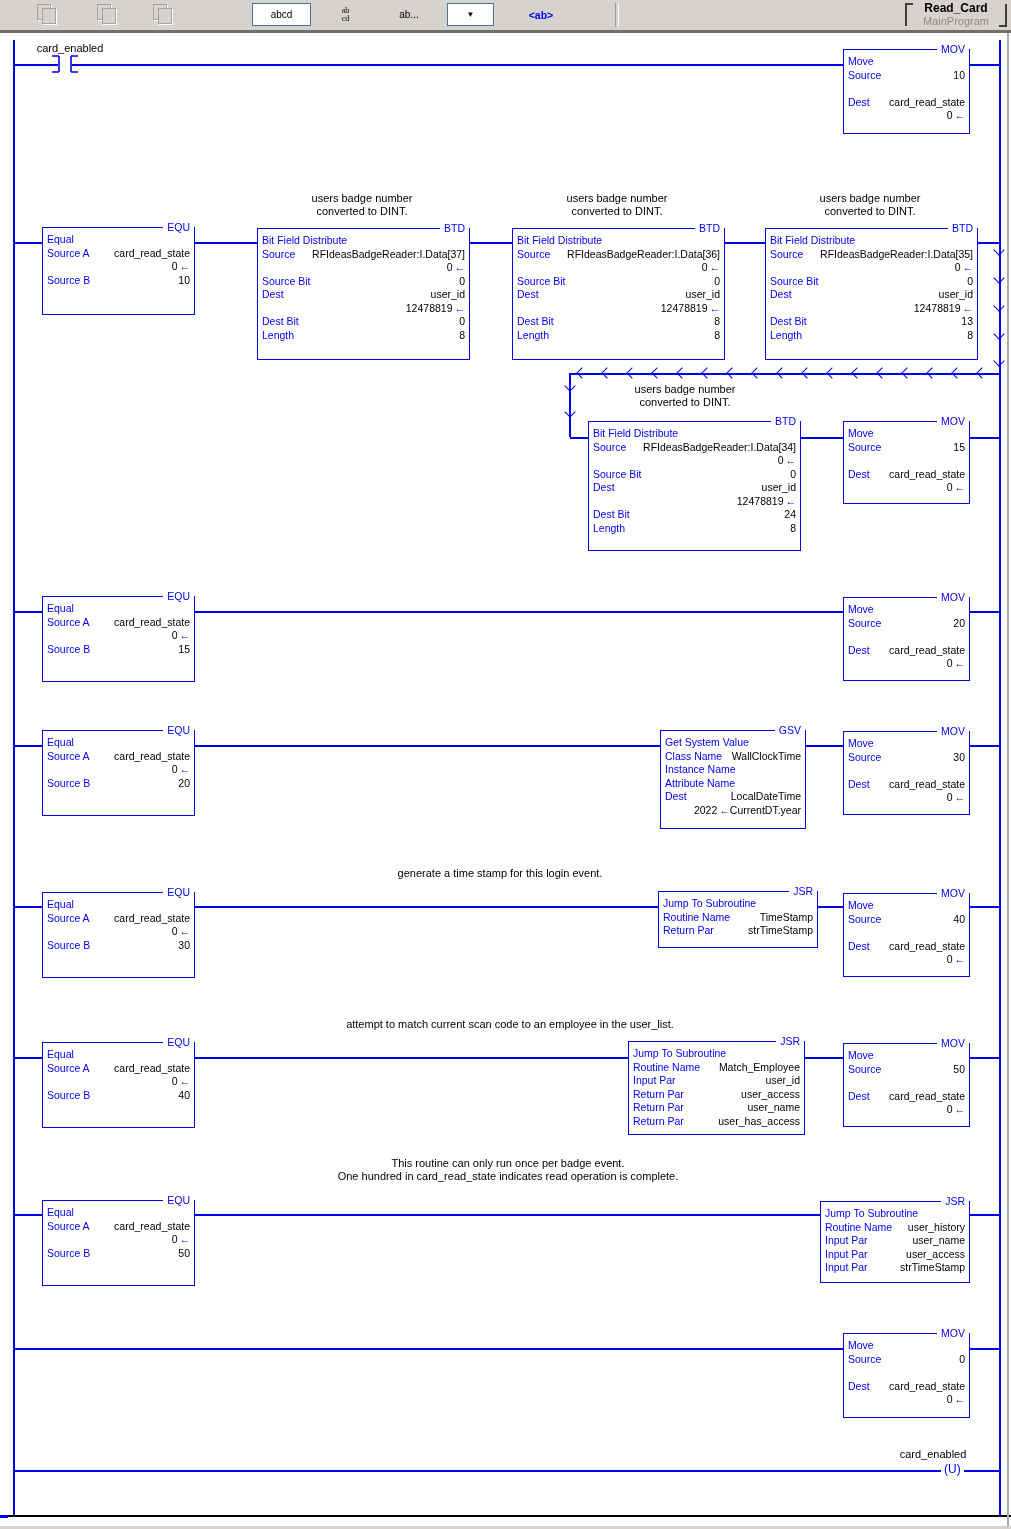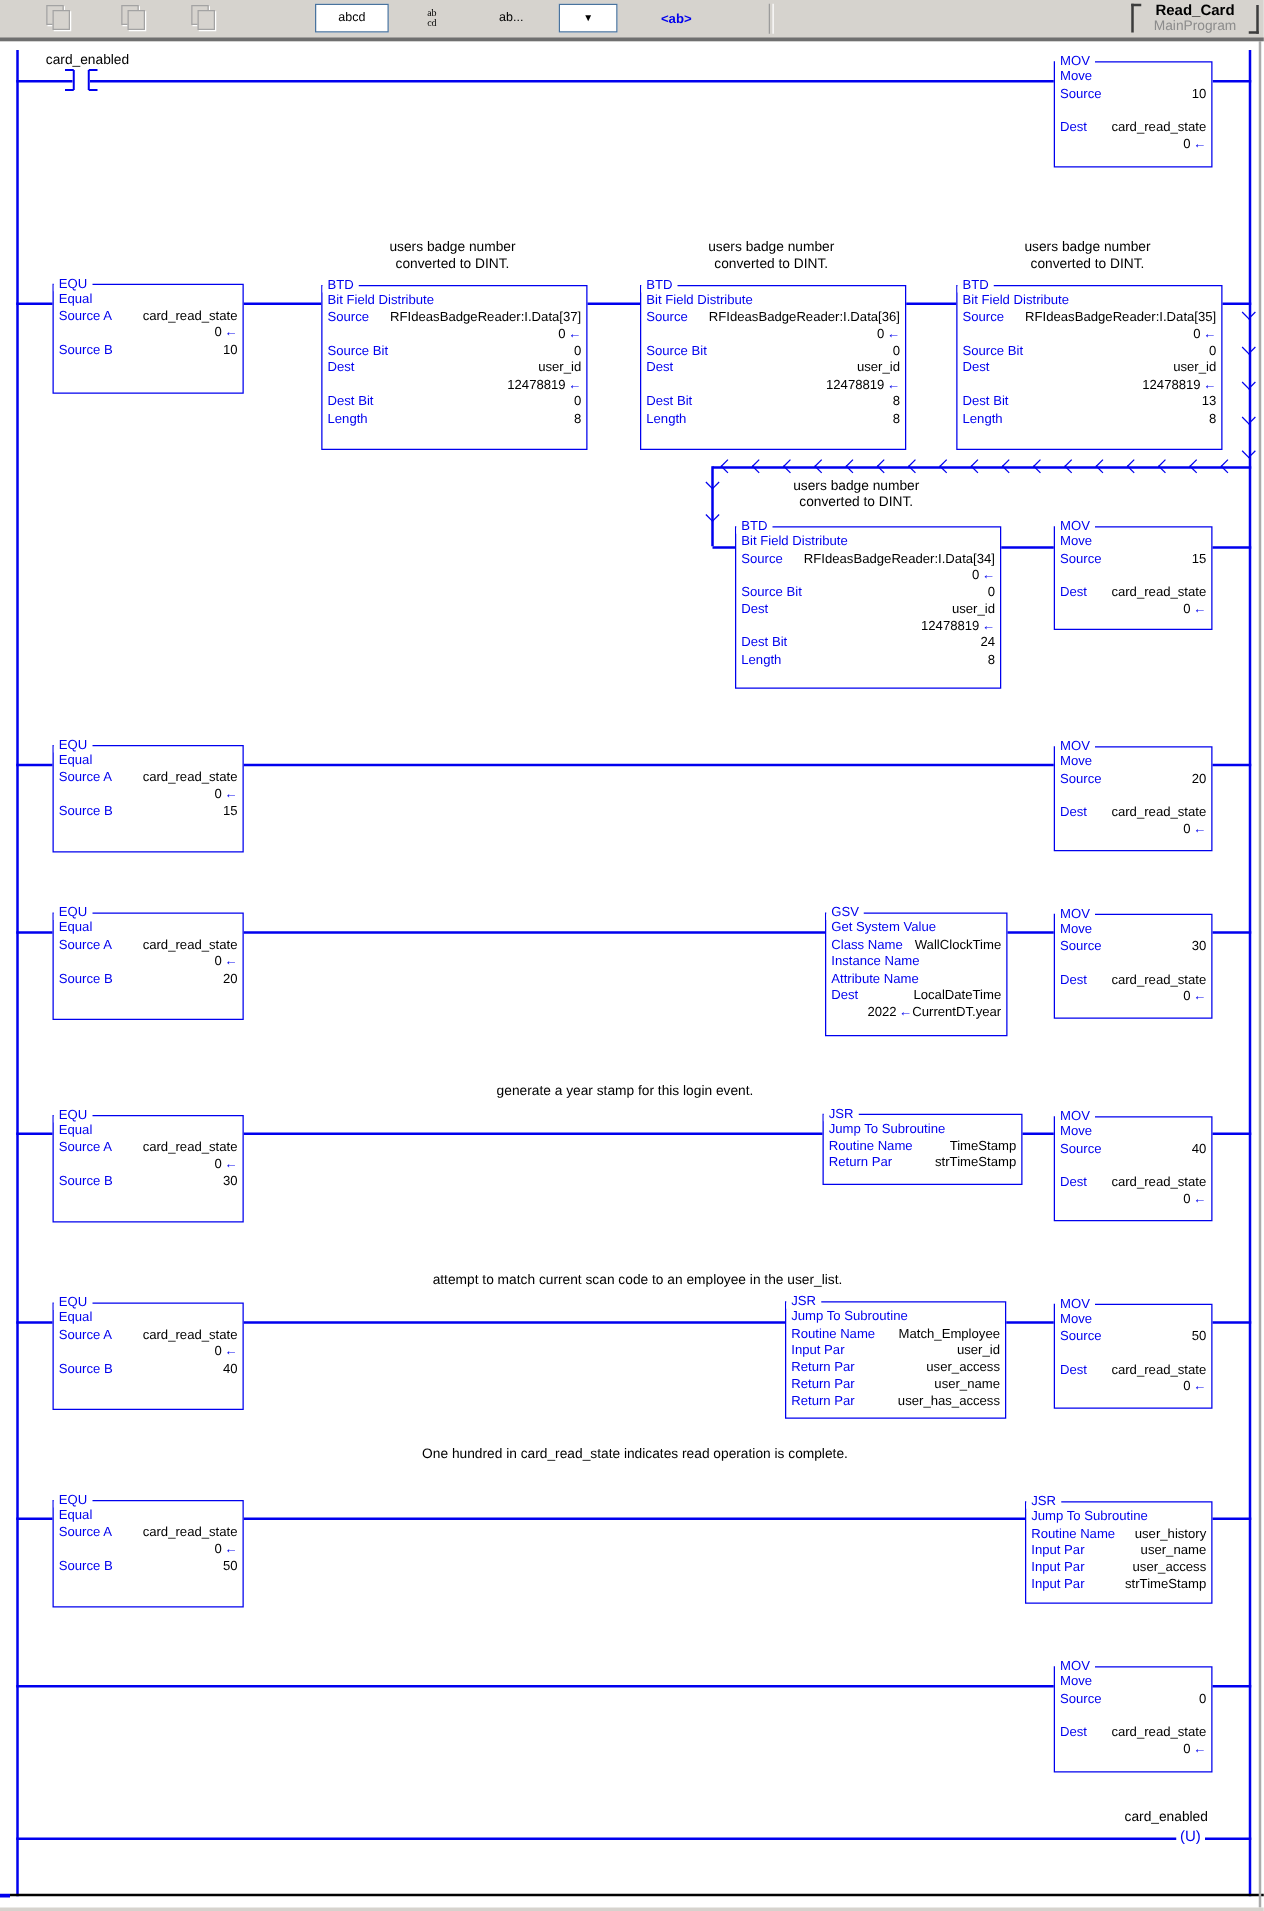--- a/index.html
+++ b/index.html
@@ -23,21 +23,21 @@
   #rt .l1{font-size:12px;font-weight:bold;color:#000000;line-height:13px;margin-top:1px;}
   #rt .l2{font-size:11px;color:#8c8c8c;line-height:12px;}
   #rt .rt-l{position:absolute;left:-1px;top:2px;width:6px;height:21px;border-left:2px solid #3c3c3c;border-top:2px solid #3c3c3c;}
   #rt .rt-r{position:absolute;right:-1px;bottom:2px;width:6px;height:21px;border-right:2px solid #3c3c3c;border-bottom:2px solid #3c3c3c;}
   
   #ladder{position:absolute;left:0;top:0;width:1011px;height:1529px;}
   .hw{position:absolute;height:2px;background:#0000ee;}
   .vw{position:absolute;width:2px;background:#0000ee;}
   .box{position:absolute;border:1.5px solid #0000ee;background:#ffffff;box-sizing:border-box;
        padding-top:5px;font-size:10.5px;}
-  .hdr{position:absolute;top:-7px;left:0;right:0;text-align:left;line-height:12px;pointer-events:none;}
+  .hdr{position:absolute;top:-7px;left:0;right:0;text-align:right;line-height:12px;pointer-events:none;}
   .hdr span{background:#ffffff;padding:0 4px;color:#0000ee;font-size:10.5px;}
   .row{height:13.5px;line-height:13.5px;padding:0 4px;white-space:nowrap;overflow:visible;}
   .row .lbl{color:#0000ee;float:left;}
   .row .vwrap{float:right;}
   .row .val{color:#000;}
   .row .arr{color:#0000ee;margin-left:2px;font-weight:bold;}
   .comment{position:absolute;text-align:center;color:#000;font-size:11px;line-height:13px;}
   .taglabel{position:absolute;color:#000;font-size:11px;text-align:center;}
   .chv{position:absolute;width:7px;height:7px;border-left:1.5px solid #0000ee;border-bottom:1.5px solid #0000ee;}
   .chv.down{transform:rotate(-45deg);}
@@ -148,26 +148,27 @@
     </div>
     <div class="comment" style="left: 770px; top: 192px; width: 200px;">
       <div>users badge number</div>
       <div>converted to DINT.</div>
     </div>
     <div class="comment" style="left: 585px; top: 383px; width: 200px;">
       <div>users badge number</div>
       <div>converted to DINT.</div>
     </div>
     <div class="comment" style="left: 250px; top: 867px; width: 500px;">
-      <div>generate a year stamp for this login event.</div>
+      <div>generate a time stamp for this login event.</div>
     </div>
     <div class="comment" style="left: 210px; top: 1018px; width: 600px;">
       <div>attempt to match current scan code to an employee in the user_list.</div>
     </div>
     <div class="comment" style="left: 208px; top: 1157px; width: 600px;">
+      <div>This routine can only run once per badge event.</div>
       <div>One hundred in card_read_state indicates read operation is complete.</div>
     </div>
     <div class="box" style="left: 843px; top: 49px; width: 127px; height: 85px;">
       <div class="hdr"><span>MOV</span></div>
       <div class="row">
         <span class="lbl">Move</span>
       </div>
       <div class="row">
         <span class="lbl">Source</span>
         <span class="vwrap"><span class="val">10</span></span>

